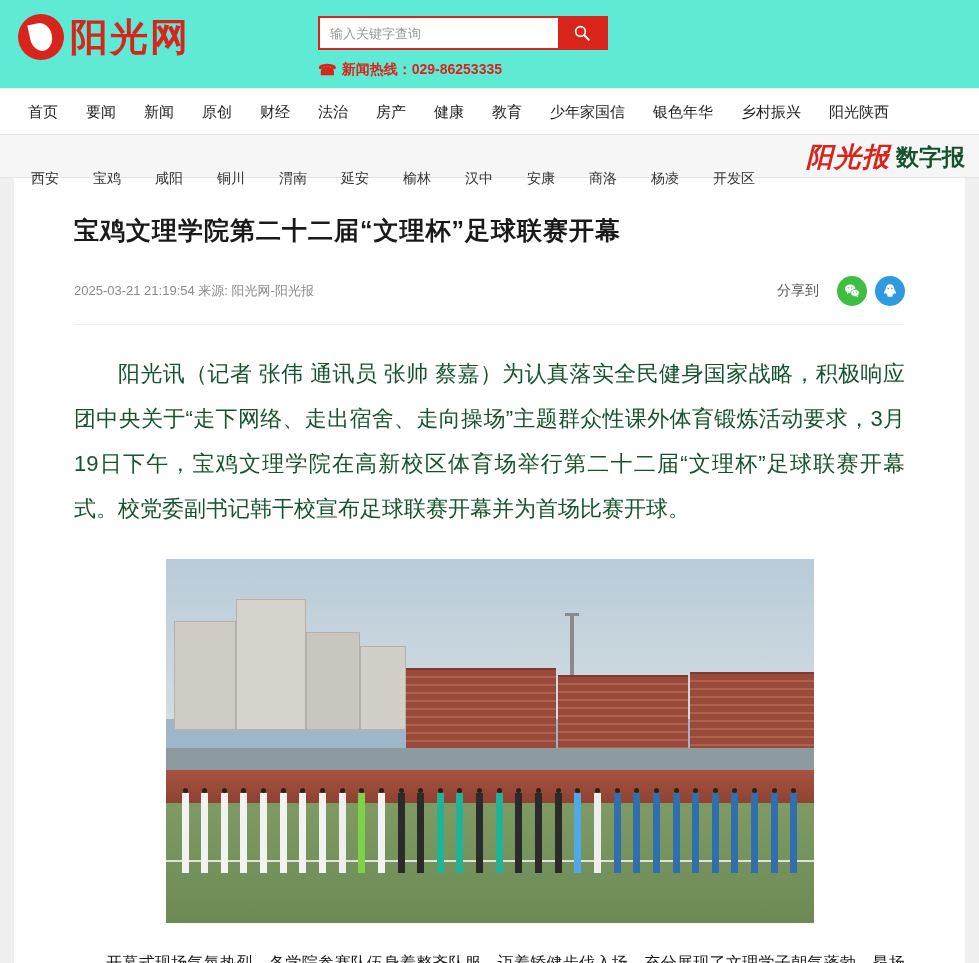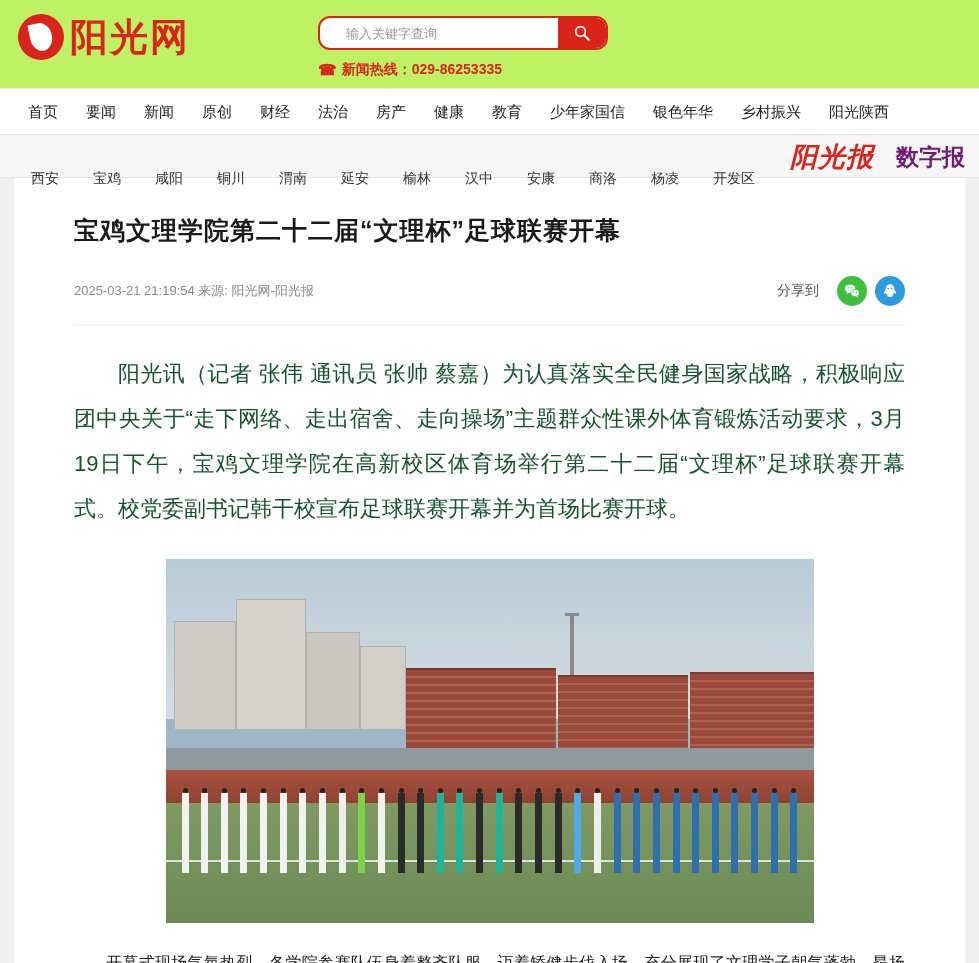--- a/index.html
+++ b/index.html
@@ -8,21 +8,21 @@
     width: 979px;
     background: #f0f0f0;
     font-family: "Liberation Sans", sans-serif;
   }
   body { -webkit-font-smoothing: antialiased; }
 
   .page { width: 979px; background: #f0f0f0; }
 
   
   .header {
-    background: #bef264;
+    background: #5eead4;
     height: 88px;
     display: flex;
     align-items: flex-start;
     padding: 14px 16px 0 18px;
     position: relative;
   }
   .logo-wrap { display: flex; align-items: center; width: 300px; }
   .logo-mark {
     width: 46px; height: 46px; border-radius: 50%;
     background: #d9241c; position: relative; flex: none;
@@ -59,25 +59,24 @@
   }
 
   .search-area {
     width: 290px;
     padding-top: 2px;
   }
   .search-box {
     display: flex;
     align-items: center;
     border: 2px solid #d9241c;
-    border-radius: 12px;
+    border-radius: 0;
     height: 34px;
     overflow: hidden;
     background: #fff;
-    padding-left: 16px;
   }
   .search-input {
     flex: 1;
     border: none;
     outline: none;
     height: 30px;
     padding: 0 10px;
     font-size: 13px;
     color: #333;
     font-family: "Liberation Sans", sans-serif;
@@ -158,22 +157,22 @@
     font-size: 27px;
     font-weight: bold;
     color: #d9241c;
     font-style: italic;
     letter-spacing: 1px;
   }
   .epaper .digital {
     font-family: "DejaVu Serif", serif;
     font-size: 23px;
     font-weight: bold;
-    color: #701a75;
-    margin-left: 22px;
+    color: #14532d;
+    margin-left: 6px;
   }
 
   
   .breadcrumb {
     background: #f0f0f0;
     padding: 16px 0 14px 14px;
     font-size: 16px;
     color: #d9241c;
   }
   .breadcrumb a { color: #d9241c; text-decoration: none; }

